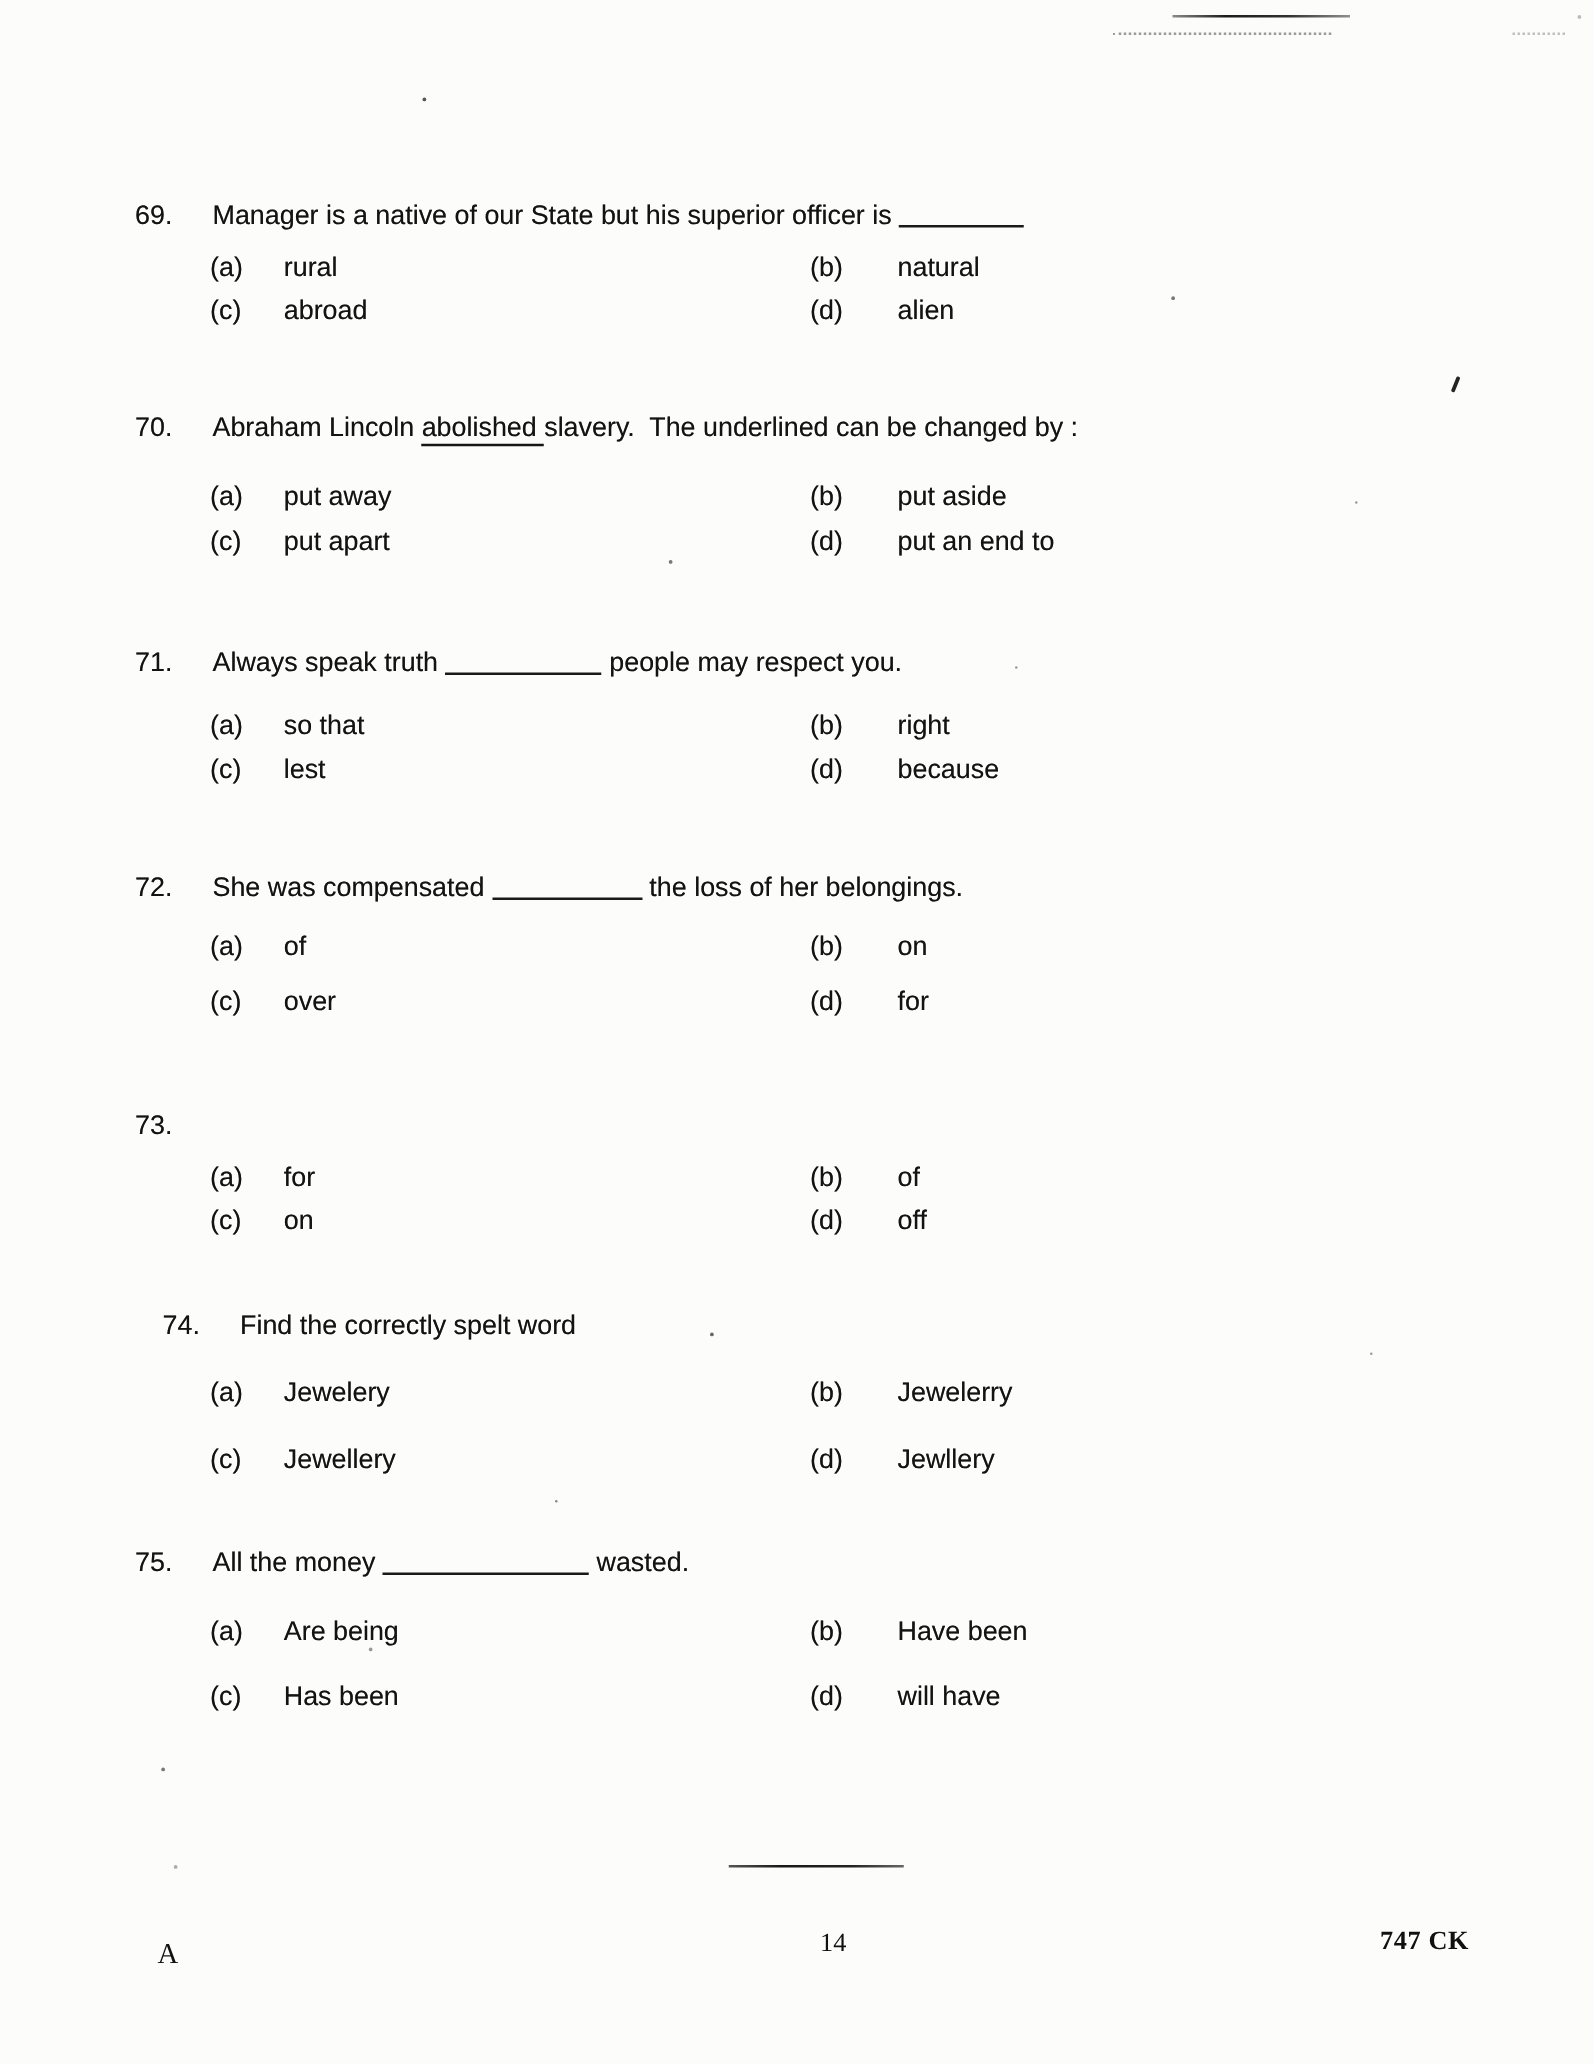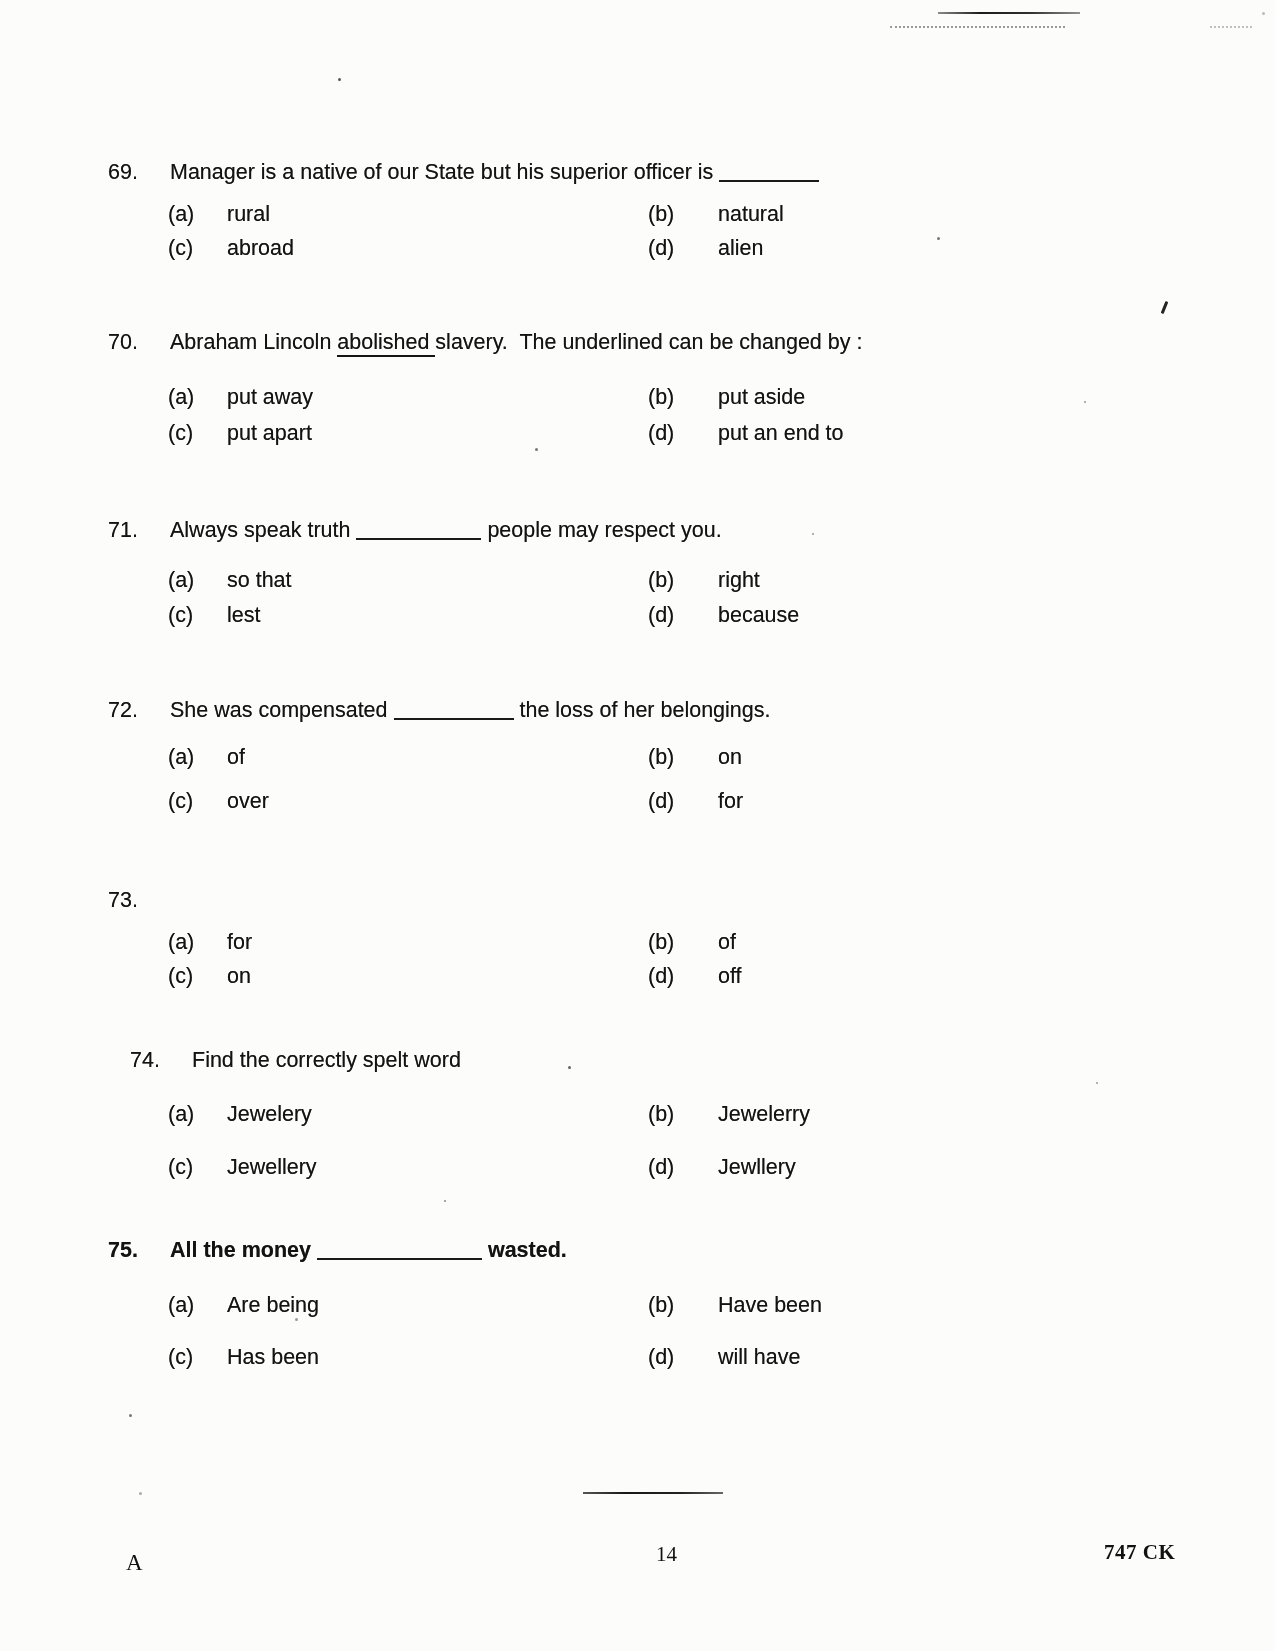--- a/index.html
+++ b/index.html
@@ -133,21 +133,21 @@
         <span class="opt-text txt-c1">Jewelery</span>
         <span class="opt-label lab-c2">(b)</span>
         <span class="opt-text txt-c2">Jewelerry</span>
       </div>
       <div class="opt-row" style="top: 1155px;">
         <span class="opt-label lab-c1">(c)</span>
         <span class="opt-text txt-c1">Jewellery</span>
         <span class="opt-label lab-c2">(d)</span>
         <span class="opt-text txt-c2">Jewllery</span>
       </div>
-      <div class="q-line" style="top: 1238px; font-weight: bold;">
+      <div class="q-line" style="top: 1238px;">
         <span class="q-num">75.</span>
         <span class="q-text"><span>All the money </span><span class="blank-line" style="width: 165px;"></span><span> wasted.</span></span>
       </div>
       <div class="opt-row" style="top: 1293px;">
         <span class="opt-label lab-c1">(a)</span>
         <span class="opt-text txt-c1">Are being</span>
         <span class="opt-label lab-c2">(b)</span>
         <span class="opt-text txt-c2">Have been</span>
       </div>
       <div class="opt-row" style="top: 1345px;">

